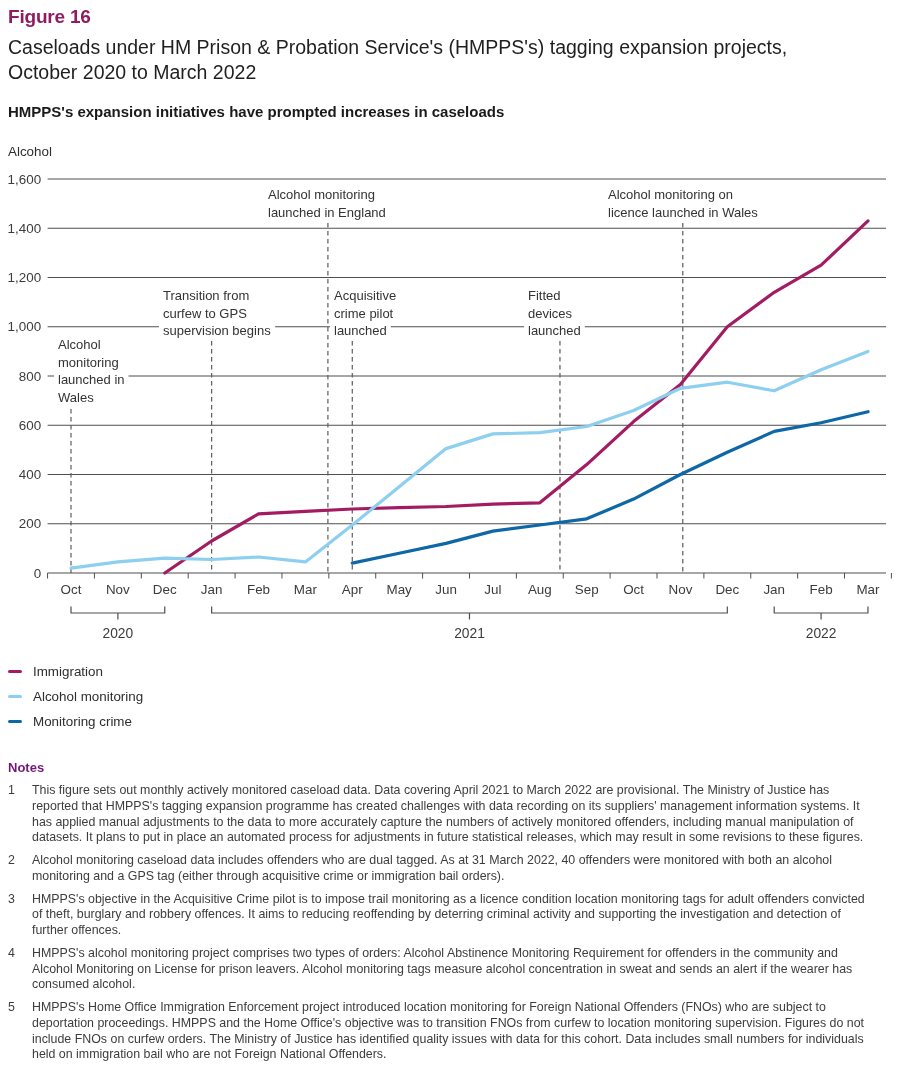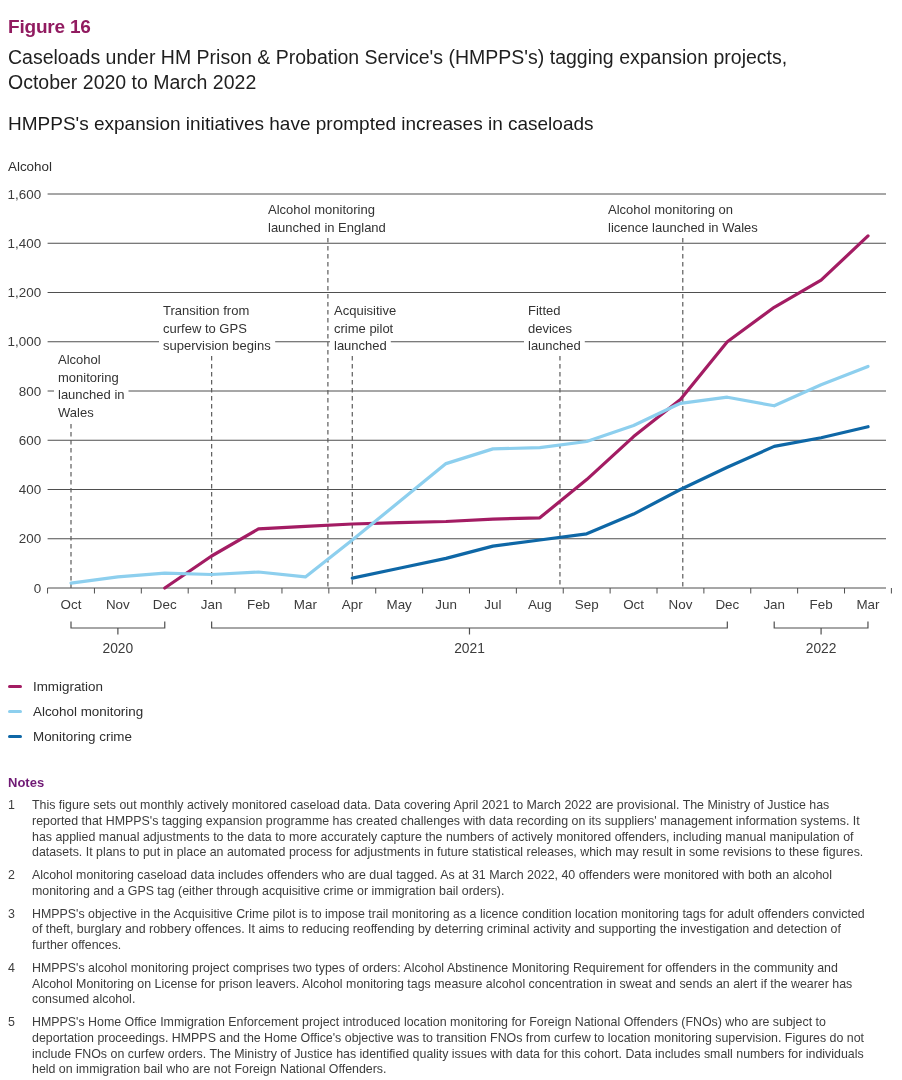--- a/index.html
+++ b/index.html
@@ -1,20 +1,20 @@
 <!DOCTYPE html>
 <html><head>
 <meta charset="utf-8">
 <style>
   html,body{margin:0;padding:0;background:#ffffff;}
   body{width:902px;font-family:"Liberation Sans","DejaVu Sans",sans-serif;color:#262626;}
-  .page{padding:14px 10px 0 8px;}
+  .page{padding:4px 10px 0 8px;}
   .figure-label{font-size:19px;font-weight:bold;color:#911b60;margin:2px 0 7px 0;letter-spacing:-0.2px;}
   .figure-title{font-size:19.5px;font-weight:normal;color:#1f1f1f;line-height:1.26;max-width:810px;margin:0 0 19px 0;}
-  .standfirst{font-size:19px;font-weight:normal;color:#1a1a1a;margin:0 0 24px 0;}
+  .standfirst{font-size:15px;font-weight:bold;color:#1a1a1a;margin:0 0 24px 0;}
   .axis-unit{font-size:13.4px;color:#2e2e2e;margin:0 0 2px 0;}
   svg{display:block;}
   svg text{font-family:"Liberation Sans","DejaVu Sans",sans-serif;}
   .legend{margin:14px 0 0 0;padding:0;list-style:none;}
   .legend li{display:flex;align-items:center;height:25px;}
   .legend-swatch{display:inline-block;width:14px;height:3.5px;border-radius:2px;margin-right:11px;flex:0 0 auto;}
   .legend-label{font-size:13.4px;color:#2e2e2e;}
   .notes{margin-top:26px;}
   .notes-heading{font-size:13px;font-weight:bold;color:#701a75;margin:0 0 8px 0;}
   .note{display:flex;margin:0 0 7px 0;}

